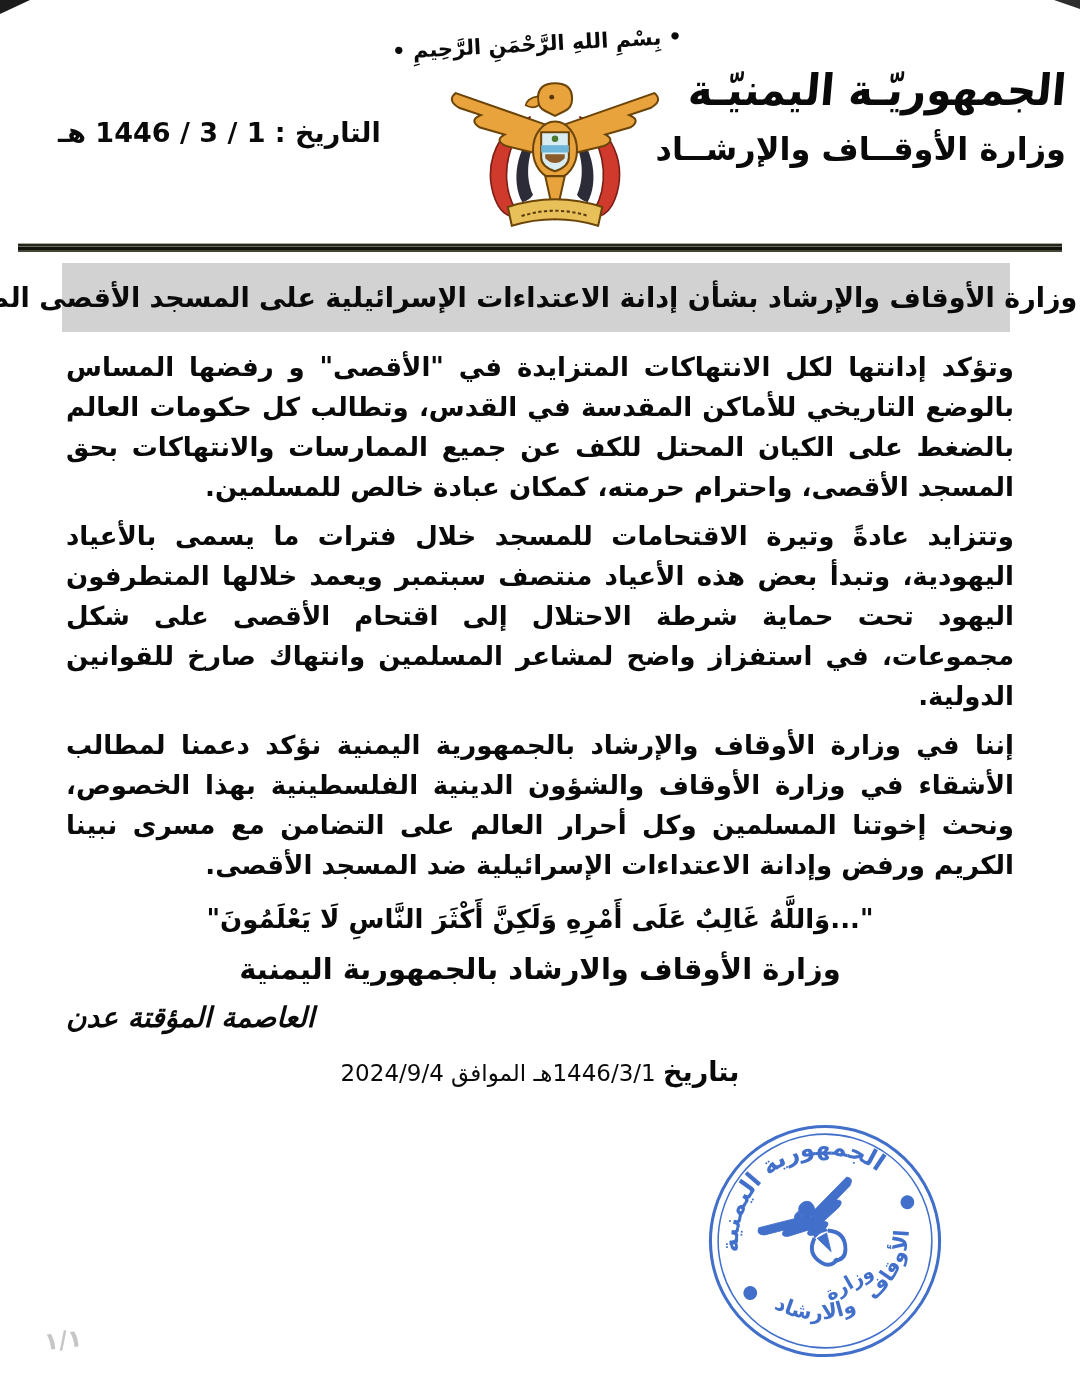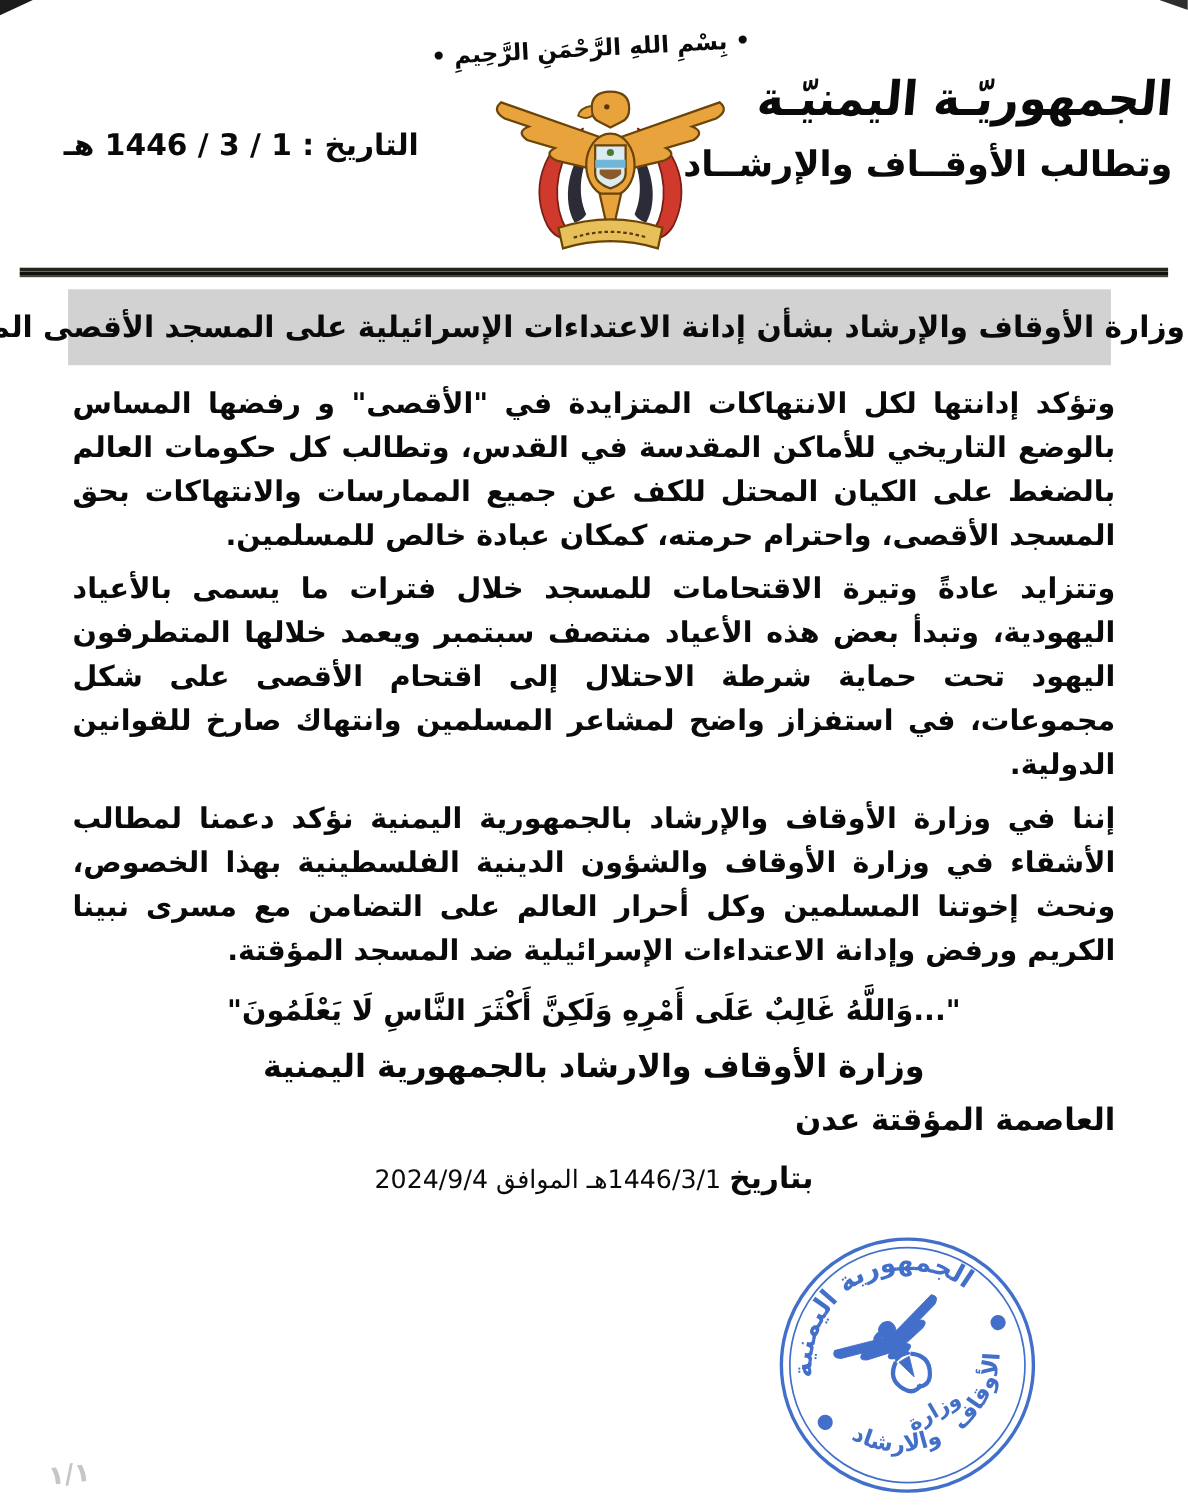--- a/index.html
+++ b/index.html
@@ -46,21 +46,21 @@
 
   
   .content{
     position:absolute; top:347px; left:66px; width:948px;
     direction:rtl; text-align:justify; text-justify:inter-word;
     font-size:26px; font-weight:700; line-height:1.54;
   }
   .content p{margin:0 0 9px 0;}
   .quote{ text-align:center; font-size:26px; font-weight:700; margin:14px 0 4px; }
   .sig-org{ text-align:center; font-size:29px; font-weight:800; margin-top:8px; }
-  .sig-loc{ text-align:right; font-size:28px; font-weight:800; margin-top:4px; }
+  .sig-loc{ text-align:left; font-size:28px; font-weight:800; margin-top:4px;font-style:italic; }
   .sig-date{ direction:rtl; text-align:center; font-size:23px; font-weight:400; margin-top:12px; }
   .sig-date .lbl{ font-weight:800; font-size:27px; }
 
   
   .stamp{
     position:absolute; top:1118px; left:702px; width:246px; height:246px;
     transform:rotate(-30deg); opacity:.96;
   }
   .stamp svg{width:100%; height:100%;}
   .stamp-arc-bottom{word-spacing:16px;}
@@ -111,31 +111,31 @@
 
       <path d="M128,142 l12,54 12,-54 z" fill="#e8a33d" stroke="#6b4408" stroke-width="2.5"></path>
 
       <path d="M82,180 q58,-19 116,0 l-5,23 q-53,-16 -106,0 z" fill="#e8c05a" stroke="#6b4408" stroke-width="2.5"></path>
       <path d="M99,191 q41,-13 82,0" stroke="#5a3a10" stroke-width="2.5" fill="none" stroke-dasharray="4,3"></path>
     </svg>
   </div>
 
   <div class="hdr-right">
     <div class="republic-callig">الجمهوريّـة اليمنيّـة</div>
-    <div class="ministry-name">وتطالب الأوقــاف والإرشــاد</div>
+    <div class="ministry-name">وزارة الأوقــاف والإرشــاد</div>
   </div>
 
   <div class="rule"></div>
 
   <div class="title-band">بيان وزارة الأوقاف والإرشاد بشأن إدانة الاعتداءات الإسرائيلية على المسجد الأقصى المبارك</div>
 
   <main class="content">
     <p>وتؤكد إدانتها لكل الانتهاكات المتزايدة في "الأقصى" و رفضها المساس بالوضع التاريخي للأماكن المقدسة في القدس، وتطالب كل حكومات العالم بالضغط على الكيان المحتل للكف عن جميع الممارسات والانتهاكات بحق المسجد الأقصى، واحترام حرمته، كمكان عبادة خالص للمسلمين.</p>
     <p>وتتزايد عادةً وتيرة الاقتحامات للمسجد خلال فترات ما يسمى بالأعياد اليهودية، وتبدأ بعض هذه الأعياد منتصف سبتمبر ويعمد خلالها المتطرفون اليهود تحت حماية شرطة الاحتلال إلى اقتحام الأقصى على شكل مجموعات، في استفزاز واضح لمشاعر المسلمين وانتهاك صارخ للقوانين الدولية.</p>
-    <p>إننا في وزارة الأوقاف والإرشاد بالجمهورية اليمنية نؤكد دعمنا لمطالب الأشقاء في وزارة الأوقاف والشؤون الدينية الفلسطينية بهذا الخصوص، ونحث إخوتنا المسلمين وكل أحرار العالم على التضامن مع مسرى نبينا الكريم ورفض وإدانة الاعتداءات الإسرائيلية ضد المسجد المؤقتة.</p>
+    <p>إننا في وزارة الأوقاف والإرشاد بالجمهورية اليمنية نؤكد دعمنا لمطالب الأشقاء في وزارة الأوقاف والشؤون الدينية الفلسطينية بهذا الخصوص، ونحث إخوتنا المسلمين وكل أحرار العالم على التضامن مع مسرى نبينا الكريم ورفض وإدانة الاعتداءات الإسرائيلية ضد المسجد الأقصى.</p>
 
     <div class="quote">"...وَاللَّهُ غَالِبٌ عَلَى أَمْرِهِ وَلَكِنَّ أَكْثَرَ النَّاسِ لَا يَعْلَمُونَ"</div>
     <div class="sig-org">وزارة الأوقاف والارشاد بالجمهورية اليمنية</div>
     <div class="sig-loc">العاصمة المؤقتة عدن</div>
     <div class="sig-date">
       <span class="lbl">بتاريخ</span>
       <span>1446/3/1هـ الموافق 2024/9/4</span>
     </div>
   </main>
 

